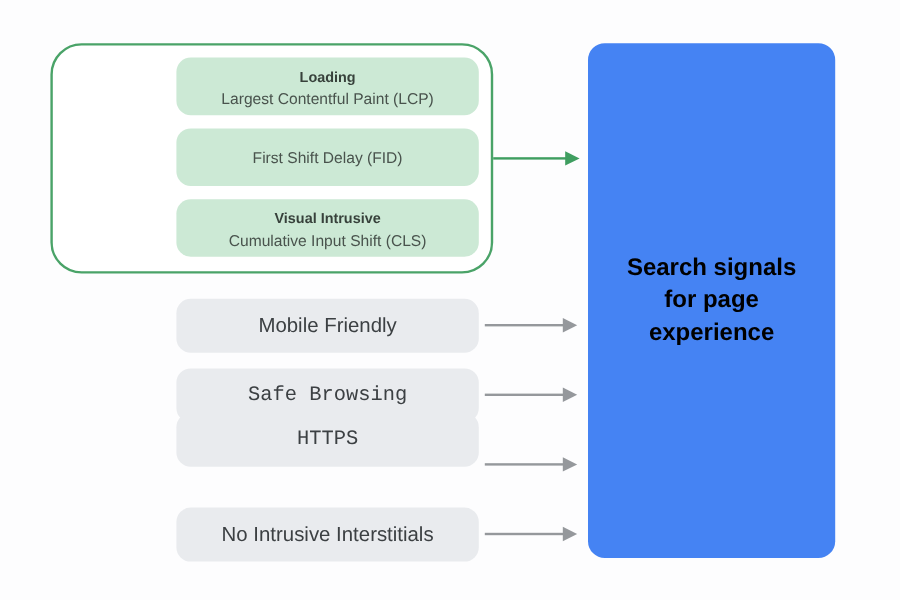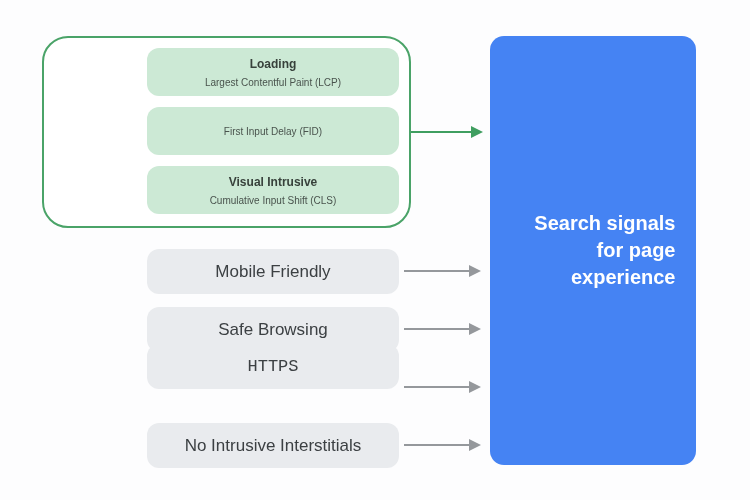--- a/index.html
+++ b/index.html
@@ -45,36 +45,36 @@
   }
   .pill-green { background: #cce9d5; height: 48px; }
   .pill-green .pill-title {
     color: #37413b;
     font-size: 12px;
     font-weight: 600;
     line-height: 21px;
   }
   .pill-green .pill-sub {
     color: #49534d;
-    font-size: 10px;
+    font-size: 13px;
     font-weight: 400;
     line-height: 15px;
   }
   .pill-g1 { top: 48px; }
   .pill-g2 { top: 107px; }
   .pill-g3 { top: 166px; }
 
   .pill-gray { background: #e9ebee; height: 45px; }
   .pill-gray .pill-label {
     color: #3c4043;
     font-size: 17px;
     font-weight: 400;
   }
   .pill-m1 { top: 249px; }
-  .pill-m2 { top: 307px; }
+  .pill-m2 { top: 307px; font-family: Liberation Mono, monospace; }
   .pill-m3 { top: 344px; font-family: Liberation Mono, monospace; }
   .pill-m4 { top: 423px; justify-content: center; }
 
   
   .arrow {
     position: absolute;
     height: 2px;
   }
   .arrow::after {
     content: '';
@@ -100,42 +100,42 @@
     left: 490px; top: 36px;
     width: 206px; height: 429px;
     border-radius: 14px;
     background: #4583f3;
     display: flex;
     align-items: center;
     justify-content: center;
   }
   .result-label {
     width: 165px;
-    text-align: right;
-    color: #ffffff;
+    text-align: center;
+    color: #000000;
     font-size: 20px;
     font-weight: 700;
     line-height: 27px;
   }
 </style>
 </head>
 <body>
 
 <div class="canvas">
 
   <div class="cwv-box"></div>
 
 
   <div class="pill pill-green pill-g1">
     <div class="pill-title">Loading</div>
     <div class="pill-sub">Largest Contentful Paint (LCP)</div>
   </div>
 
   <div class="pill pill-green pill-g2">
-    <div class="pill-sub">First Input Delay (FID)</div>
+    <div class="pill-sub">First Shift Delay (FID)</div>
   </div>
 
   <div class="pill pill-green pill-g3">
     <div class="pill-title">Visual Intrusive</div>
     <div class="pill-sub">Cumulative Input Shift (CLS)</div>
   </div>
 
   <div class="pill pill-gray pill-m1">
     <div class="pill-label">Mobile Friendly</div>
   </div>

